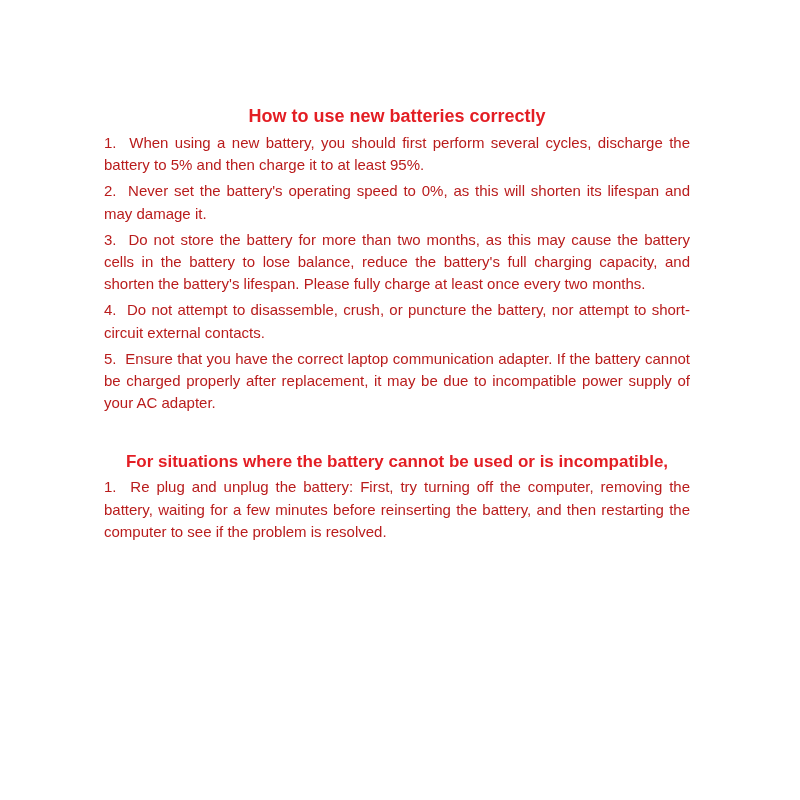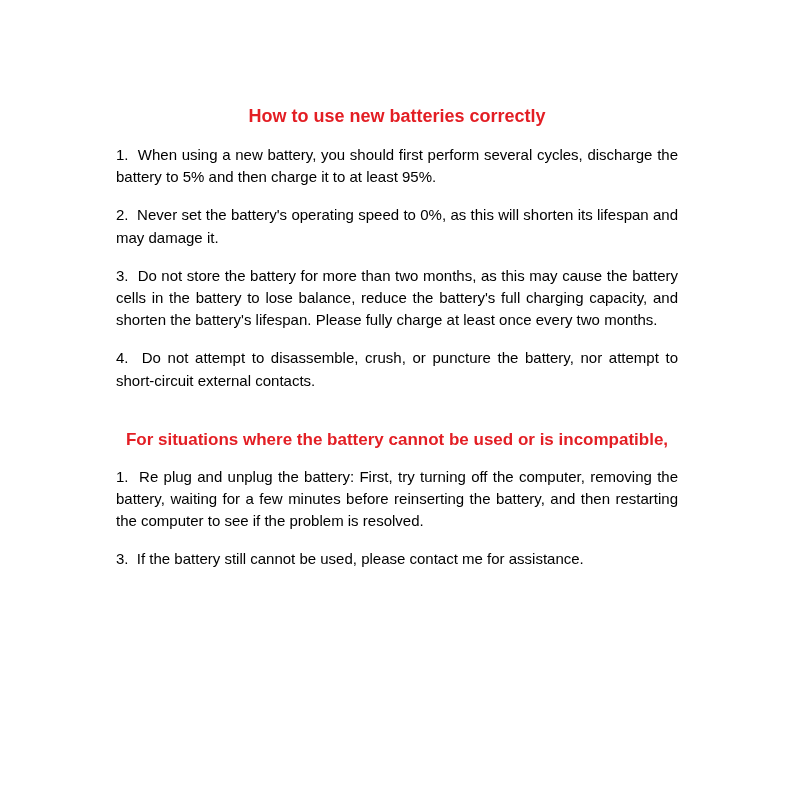--- a/index.html
+++ b/index.html
@@ -24,25 +24,25 @@
   .doc-title {
     color: #e31e24;
     font-size: 18px;
     font-weight: bold;
     text-align: center;
     margin: 0 0 0 0;
     line-height: 24px;
     letter-spacing: 0px;
   }
   .body-text p {
-    color: #000000;
+    color: #b91c1c;
     font-size: 15px;
     line-height: 22.2px;
     text-align: justify;
-    margin: 16px;
+    margin: 4px;
   }
   .heading-block {
     margin-top: 38px;
   }
   .sub-title {
     color: #e31e24;
     font-size: 17px;
     font-weight: bold;
     text-align: center;
     margin: 0;
@@ -59,25 +59,25 @@
 <div class="page">
   <div class="content">
 
     <h1 class="doc-title">How to use new batteries correctly</h1>
 
     <div class="body-text">
       <p>1.&nbsp; When using a new battery, you should first perform several cycles, discharge the battery to 5% and then charge it to at least 95%.</p>
       <p>2.&nbsp; Never set the battery's operating speed to 0%, as this will shorten its lifespan and may damage it.</p>
       <p>3.&nbsp; Do not store the battery for more than two months, as this may cause the battery cells in the battery to lose balance, reduce the battery's full charging capacity, and shorten the battery's lifespan. Please fully charge at least once every two months.</p>
       <p>4.&nbsp; Do not attempt to disassemble, crush, or puncture the battery, nor attempt to short-circuit external contacts.</p>
+      <p>5.&nbsp; Ensure that you have the correct laptop communication adapter. If the battery cannot be charged properly after replacement, it may be due to incompatible power supply of your AC adapter.</p>
     </div>
 
     <div class="heading-block">
       <h2 class="sub-title line1">For situations where the battery cannot be used or is incompatible,</h2>
     </div>
 
     <div class="body-text">
       <p>1.&nbsp; Re plug and unplug the battery: First, try turning off the computer, removing the battery, waiting for a few minutes before reinserting the battery, and then restarting the computer to see if the problem is resolved.</p>
-      <p>3.&nbsp; If the battery still cannot be used, please contact me for assistance.</p>
     </div>
 
   </div>
 </div>
 
 </body></html>

